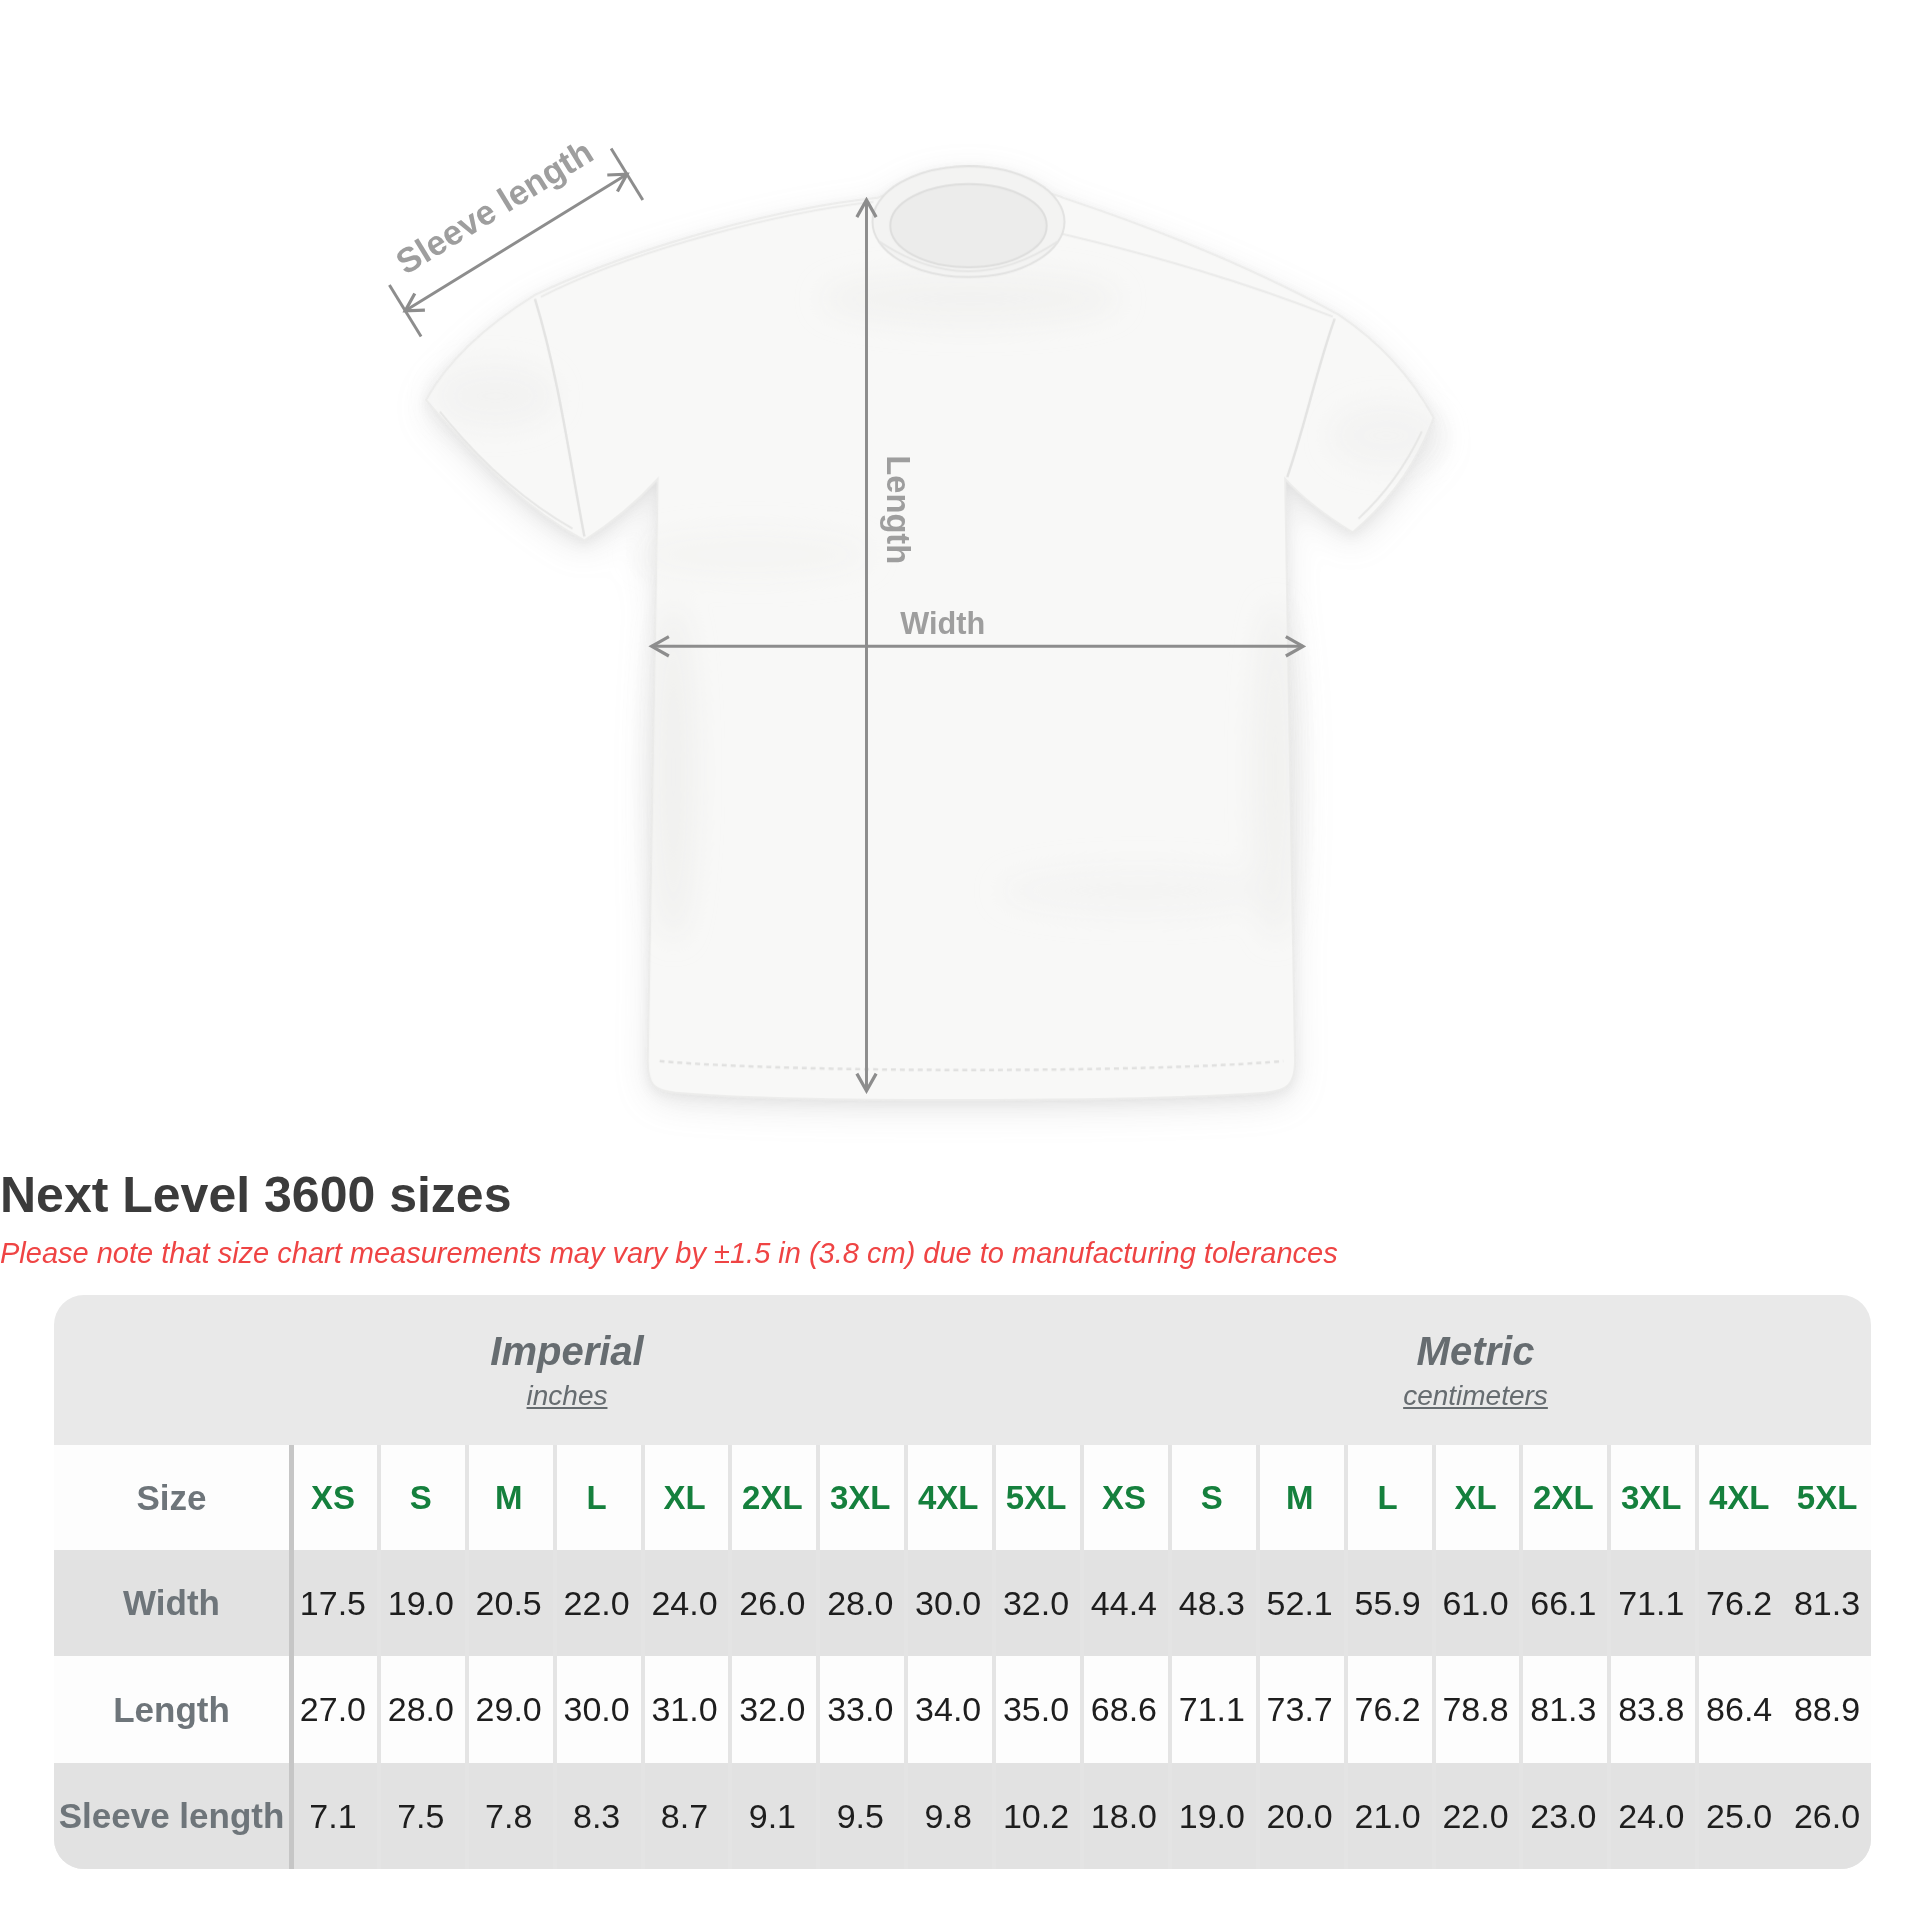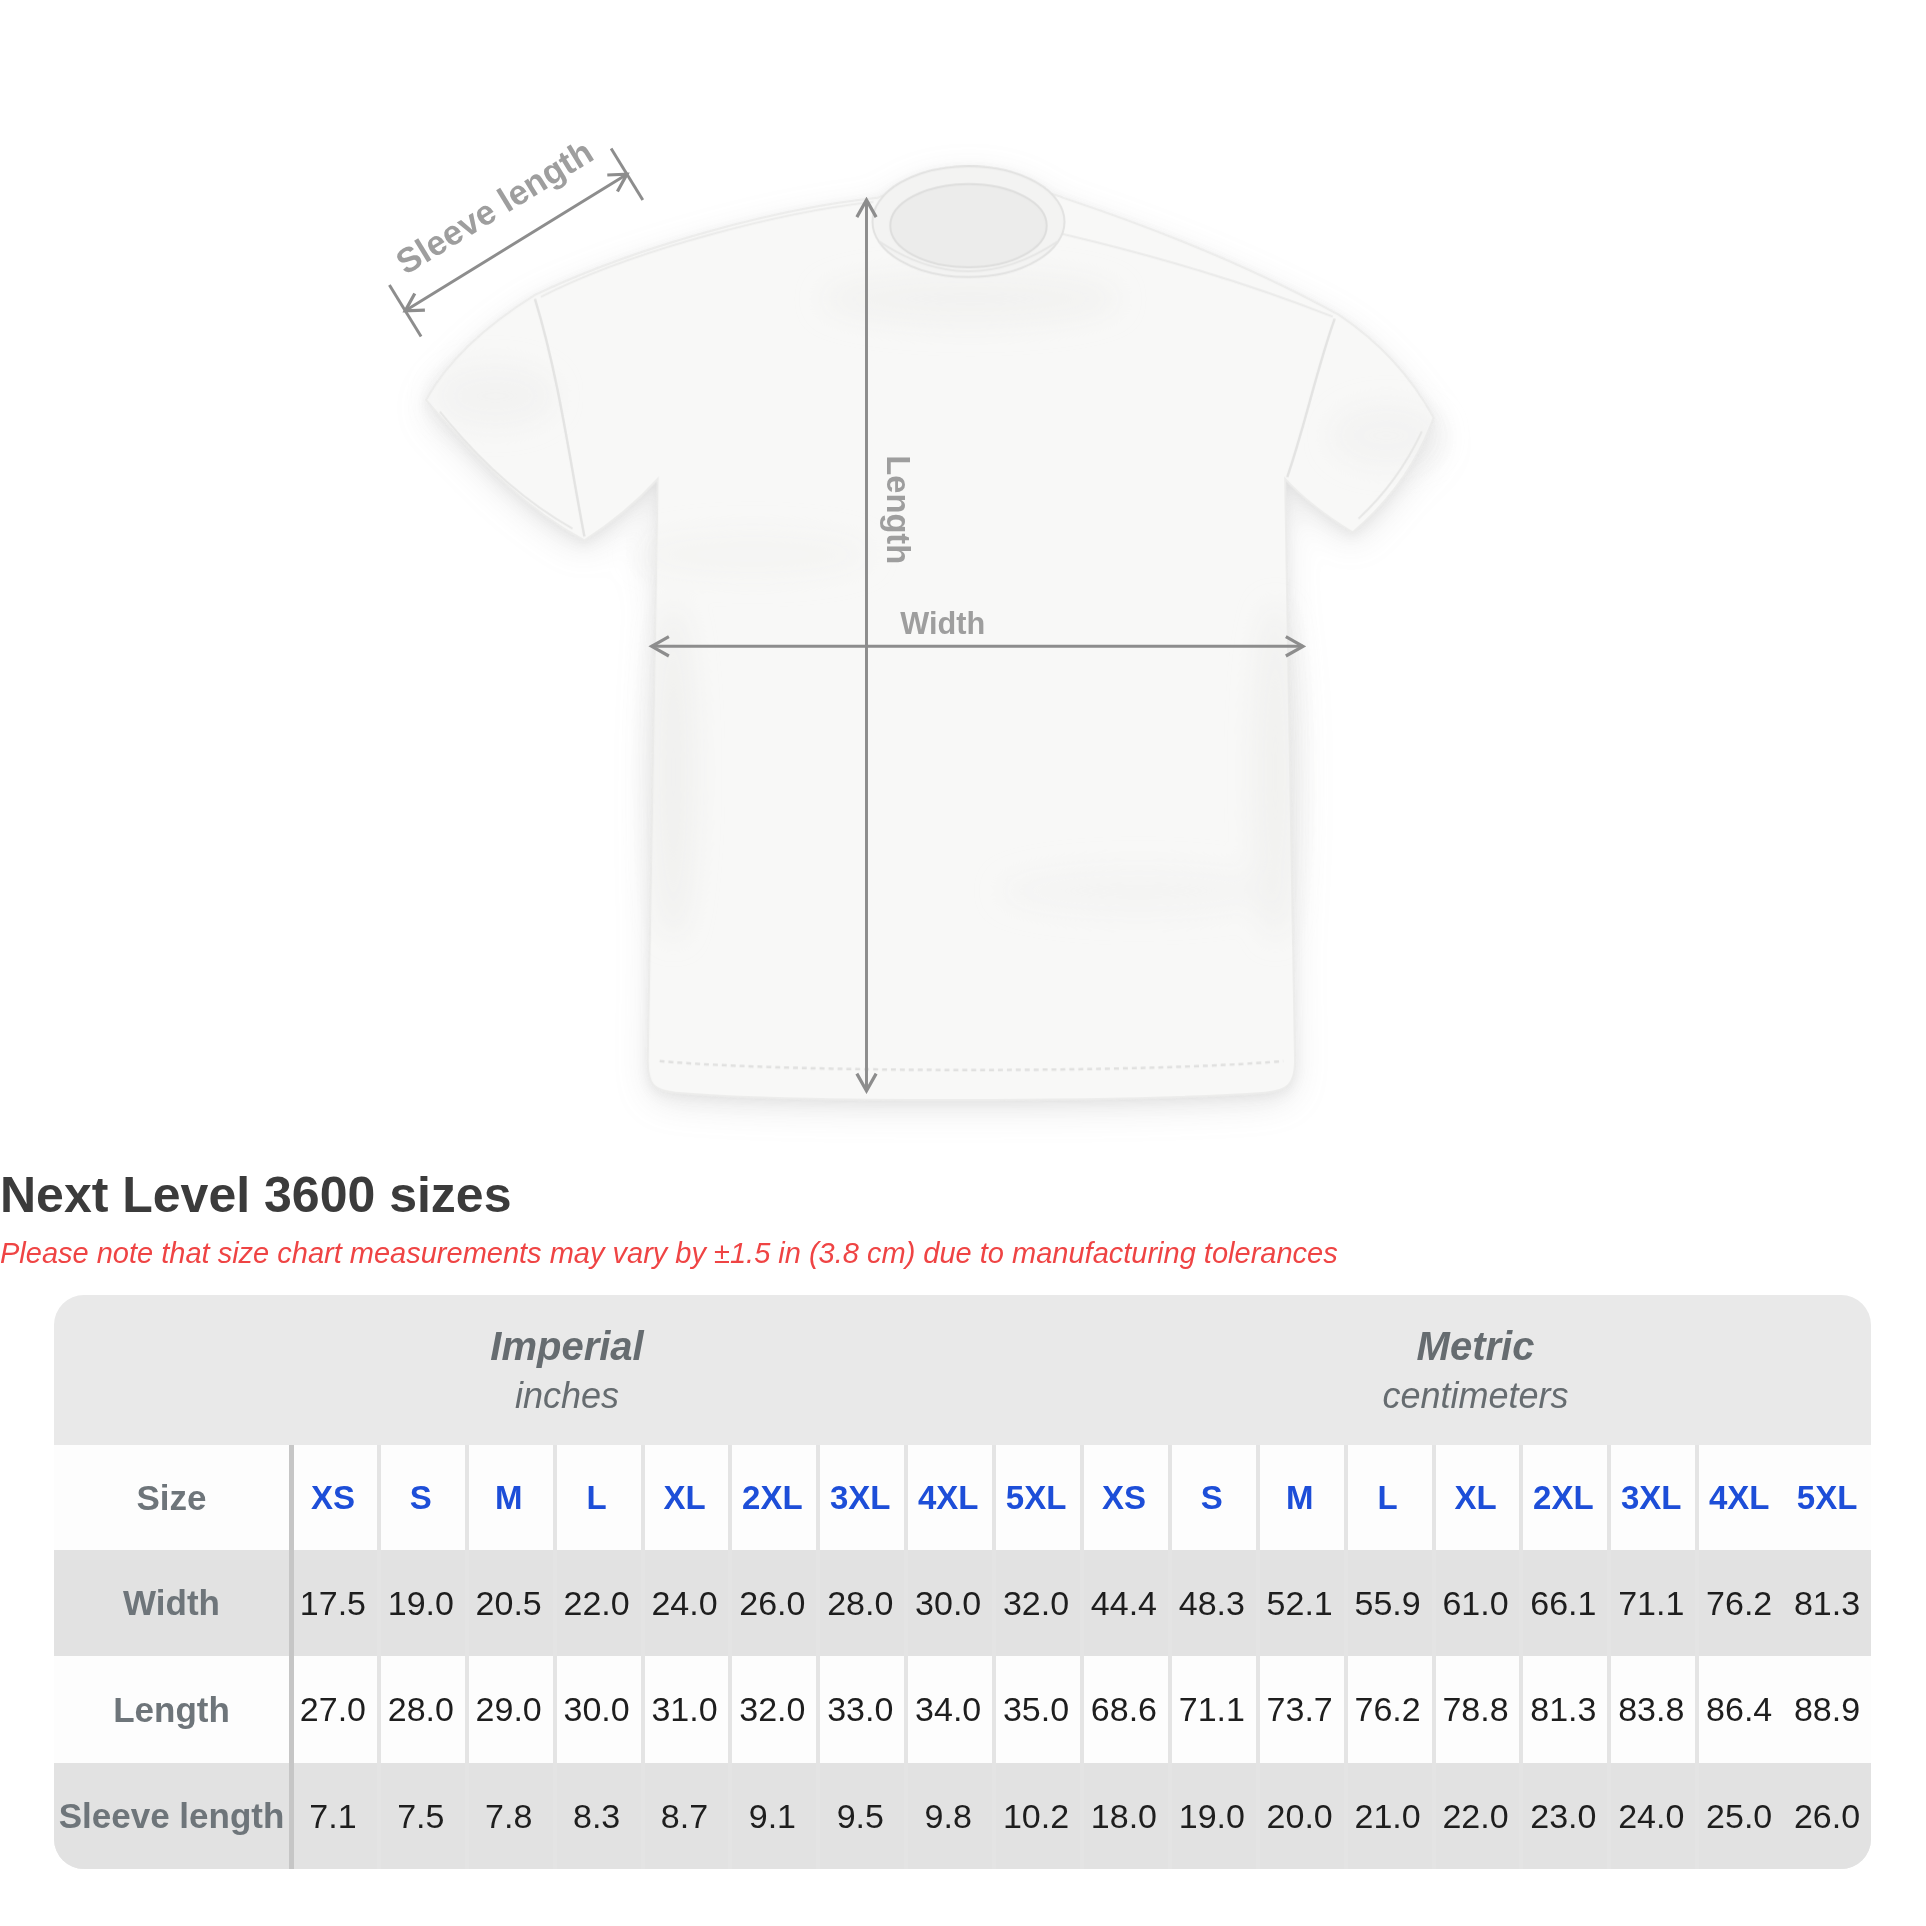--- a/index.html
+++ b/index.html
@@ -19,29 +19,29 @@
   
   .size-table{
     position:absolute;left:54px;top:1295px;width:1817px;height:574px;
     background:#e9e9e9;border-radius:30px;overflow:hidden;
   }
   .units-row{height:150px;display:grid;grid-template-columns:235px repeat(18,1fr);}
   .unit-group{display:flex;flex-direction:column;align-items:center;justify-content:center;gap:6px;}
   .unit-imperial{grid-column:1/11;}
   .unit-metric{grid-column:11/20;}
   .unit-name{font-size:40px;font-weight:700;font-style:italic;color:#666c70;}
-  .unit-sub{font-size:36px;font-style:italic;color:#666c70;}
+  .unit-sub{font-size:28px;font-style:italic;color:#666c70;text-decoration:underline;}
   .r{display:grid;grid-template-columns:235px repeat(18,1fr);align-items:stretch;text-align:right;}
   .r-size{height:105px;background:#fdfdfd;}
   .r-width{height:106px;background:#e2e2e2;}
   .r-length{height:107px;background:#fdfdfd;}
   .r-sleeve{height:106px;background:#e2e2e2;}
   .c{display:flex;align-items:center;justify-content:center;font-size:34px;color:#1e1e1e;}
   .c.lab{font-weight:700;color:#6e757a;font-size:35px;}
-  .c.head{font-weight:700;color:#1d4ed8;font-size:33px;}
+  .c.head{font-weight:700;color:#15803d;font-size:33px;}
   .sep-overlay{
     position:absolute;left:0;top:150px;width:100%;height:424px;
     display:grid;grid-template-columns:235px repeat(18,1fr);pointer-events:none;
   }
   .sep{border-left:4px solid #e4e4e4;height:100%;}
   .sep.strong{border-left:5px solid #c6c6c6;}
 </style>
 </head>
 <body>
 

